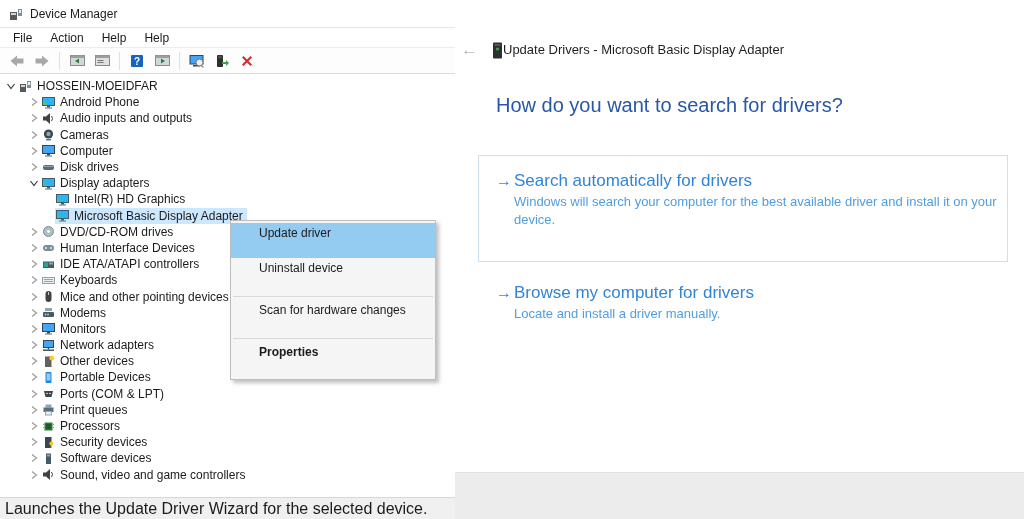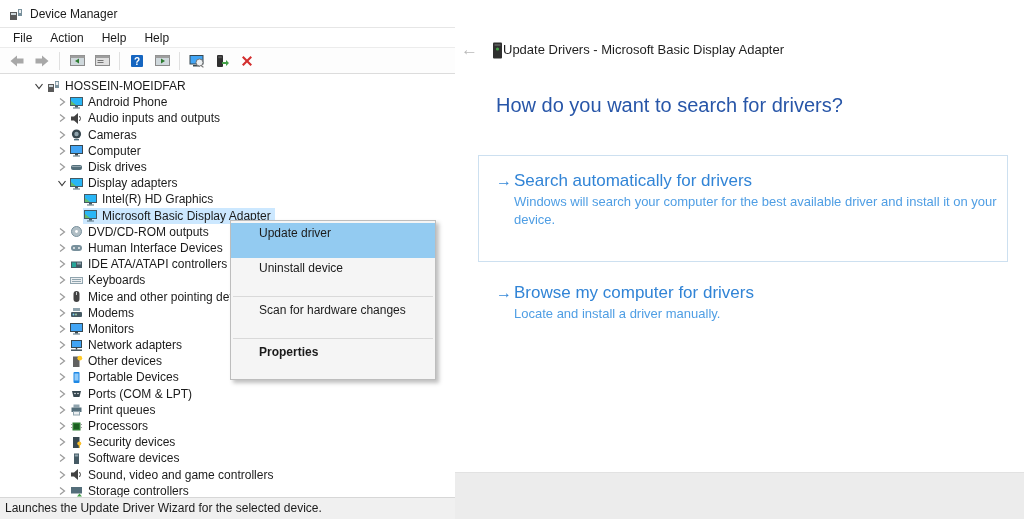--- a/index.html
+++ b/index.html
@@ -11,31 +11,31 @@
   #title-bar { height:28px; display:flex; align-items:center; gap:7px; padding-left:9px;
                border-bottom:1px solid #e6e6e6; font-size:12px; color:#1b1b1b; }
   #menu-bar { height:20px; display:flex; align-items:center; padding-left:4px;
               border-bottom:1px solid #ececec; }
   .menu-item { font-size:12px; color:#1b1b1b; padding:0 9px; line-height:20px; cursor:default; }
   #tool-bar { height:26px; display:flex; align-items:center; padding-left:6px; gap:3px;
               border-bottom:1px solid #dcdcdc; background:#fdfdfd; }
   .tb-btn { width:22px; height:20px; display:flex; align-items:center; justify-content:center; }
   .tb-sep { width:1px; height:18px; background:#e0e0e0; margin:0 3px; }
 
-  #tree { position:absolute; left:0; top:75px; right:0; bottom:22px; overflow:hidden; padding-top:3px;padding-left:28px; }
+  #tree { position:absolute; left:0; top:75px; right:0; bottom:22px; overflow:hidden; padding-top:3px; }
   .tree-row { height:16.2px; display:flex; align-items:center; font-size:12px; color:#1b1b1b; white-space:nowrap; }
   .tree-row .chev { width:14px; height:14px; display:flex; align-items:center; justify-content:center; flex:0 0 14px; }
   .tree-row .ticon { width:15px; height:14px; display:flex; align-items:center; justify-content:center; flex:0 0 15px; margin-right:2px; }
   .tree-row .tsel { display:flex; align-items:center; height:16px; padding-right:4px; }
   .tree-row.selected .tsel { background:#cce8ff; }
   .tree-row .tlabel { padding-left:2px; }
   .lvl0 { padding-left:4px; } .lvl1 { padding-left:27px; } .lvl2 { padding-left:41px; }
 
   #status-bar { position:absolute; left:0; bottom:0; width:455px; height:22px; background:#f0f0f0;
-                border-top:1px solid #d7d7d7; font-size:12px; color:#1b1b1b; line-height:21px; padding-left:5px; }
+                border-top:1px solid #d7d7d7; font-size:16px; color:#1b1b1b; line-height:21px; padding-left:5px; }
 
   
   #context-menu { position:absolute; left:230px; top:220px; width:206px; background:#f5f5f5;
                   border:1px solid #bdbdbd; box-shadow:3px 3px 4px rgba(0,0,0,0.25); padding:2px 0; z-index:10; }
   .cm-item { height:35px; line-height:20px; font-size:12px; color:#1b1b1b; padding-left:28px; cursor:default; }
   .cm-item.hl { background:#93cbf1; }
   .cm-item.bold { font-weight:bold; }
   .cm-sep { height:1px; background:#d9d9d9; margin:3px 2px; }
 
   
@@ -298,21 +298,21 @@
               <path d="M3 1.5 L7.5 5 L3 8.5" stroke="#9a9a9a" stroke-width="1.2" fill="none"></path>
             </svg>
           </span>
           <span class="tsel">
             <span class="ticon">
               <svg width="13" height="13" viewBox="0 0 13 13">
                 <circle cx="6.5" cy="6.5" r="5" fill="#b0bec5" stroke="#78909c"></circle>
                 <circle cx="6.5" cy="6.5" r="1.4" fill="#fff"></circle>
               </svg>
             </span>
-            <span class="tlabel">DVD/CD-ROM outputs</span>
+            <span class="tlabel">DVD/CD-ROM drives</span>
           </span>
         </div>
         <div class="tree-row lvl1">
           <span class="chev">
             <svg width="10" height="10" viewBox="0 0 10 10">
               <path d="M3 1.5 L7.5 5 L3 8.5" stroke="#9a9a9a" stroke-width="1.2" fill="none"></path>
             </svg>
           </span>
           <span class="tsel">
             <span class="ticon">
@@ -553,36 +553,20 @@
             </svg>
           </span>
           <span class="tsel">
             <span class="ticon">
               <svg width="13" height="13" viewBox="0 0 13 13">
                 <polygon points="1,4.5 4,4.5 8,1 8,12 4,8.5 1,8.5" fill="#424242"></polygon>
                 <path d="M9.5 4 q2 2.5 0 5" stroke="#424242" fill="none"></path>
               </svg>
             </span>
             <span class="tlabel">Sound, video and game controllers</span>
-          </span>
-        </div>
-        <div class="tree-row lvl1">
-          <span class="chev">
-            <svg width="10" height="10" viewBox="0 0 10 10">
-              <path d="M3 1.5 L7.5 5 L3 8.5" stroke="#9a9a9a" stroke-width="1.2" fill="none"></path>
-            </svg>
-          </span>
-          <span class="tsel">
-            <span class="ticon">
-              <svg width="13" height="13" viewBox="0 0 13 13">
-                <rect x="1" y="3" width="11" height="6.5" fill="#546e7a"></rect>
-                <path d="M7 12.5 L12 12.5 L9.5 9.5 Z" fill="#43a047"></path>
-              </svg>
-            </span>
-            <span class="tlabel">Storage controllers</span>
           </span>
         </div>
       </div>
     <div id="status-bar">Launches the Update Driver Wizard for the selected device.</div>
   </div>
 
   <div id="context-menu">
       <div class="cm-item hl">Update driver</div>
       <div class="cm-item">Uninstall device</div>
       <div class="cm-sep"></div>

